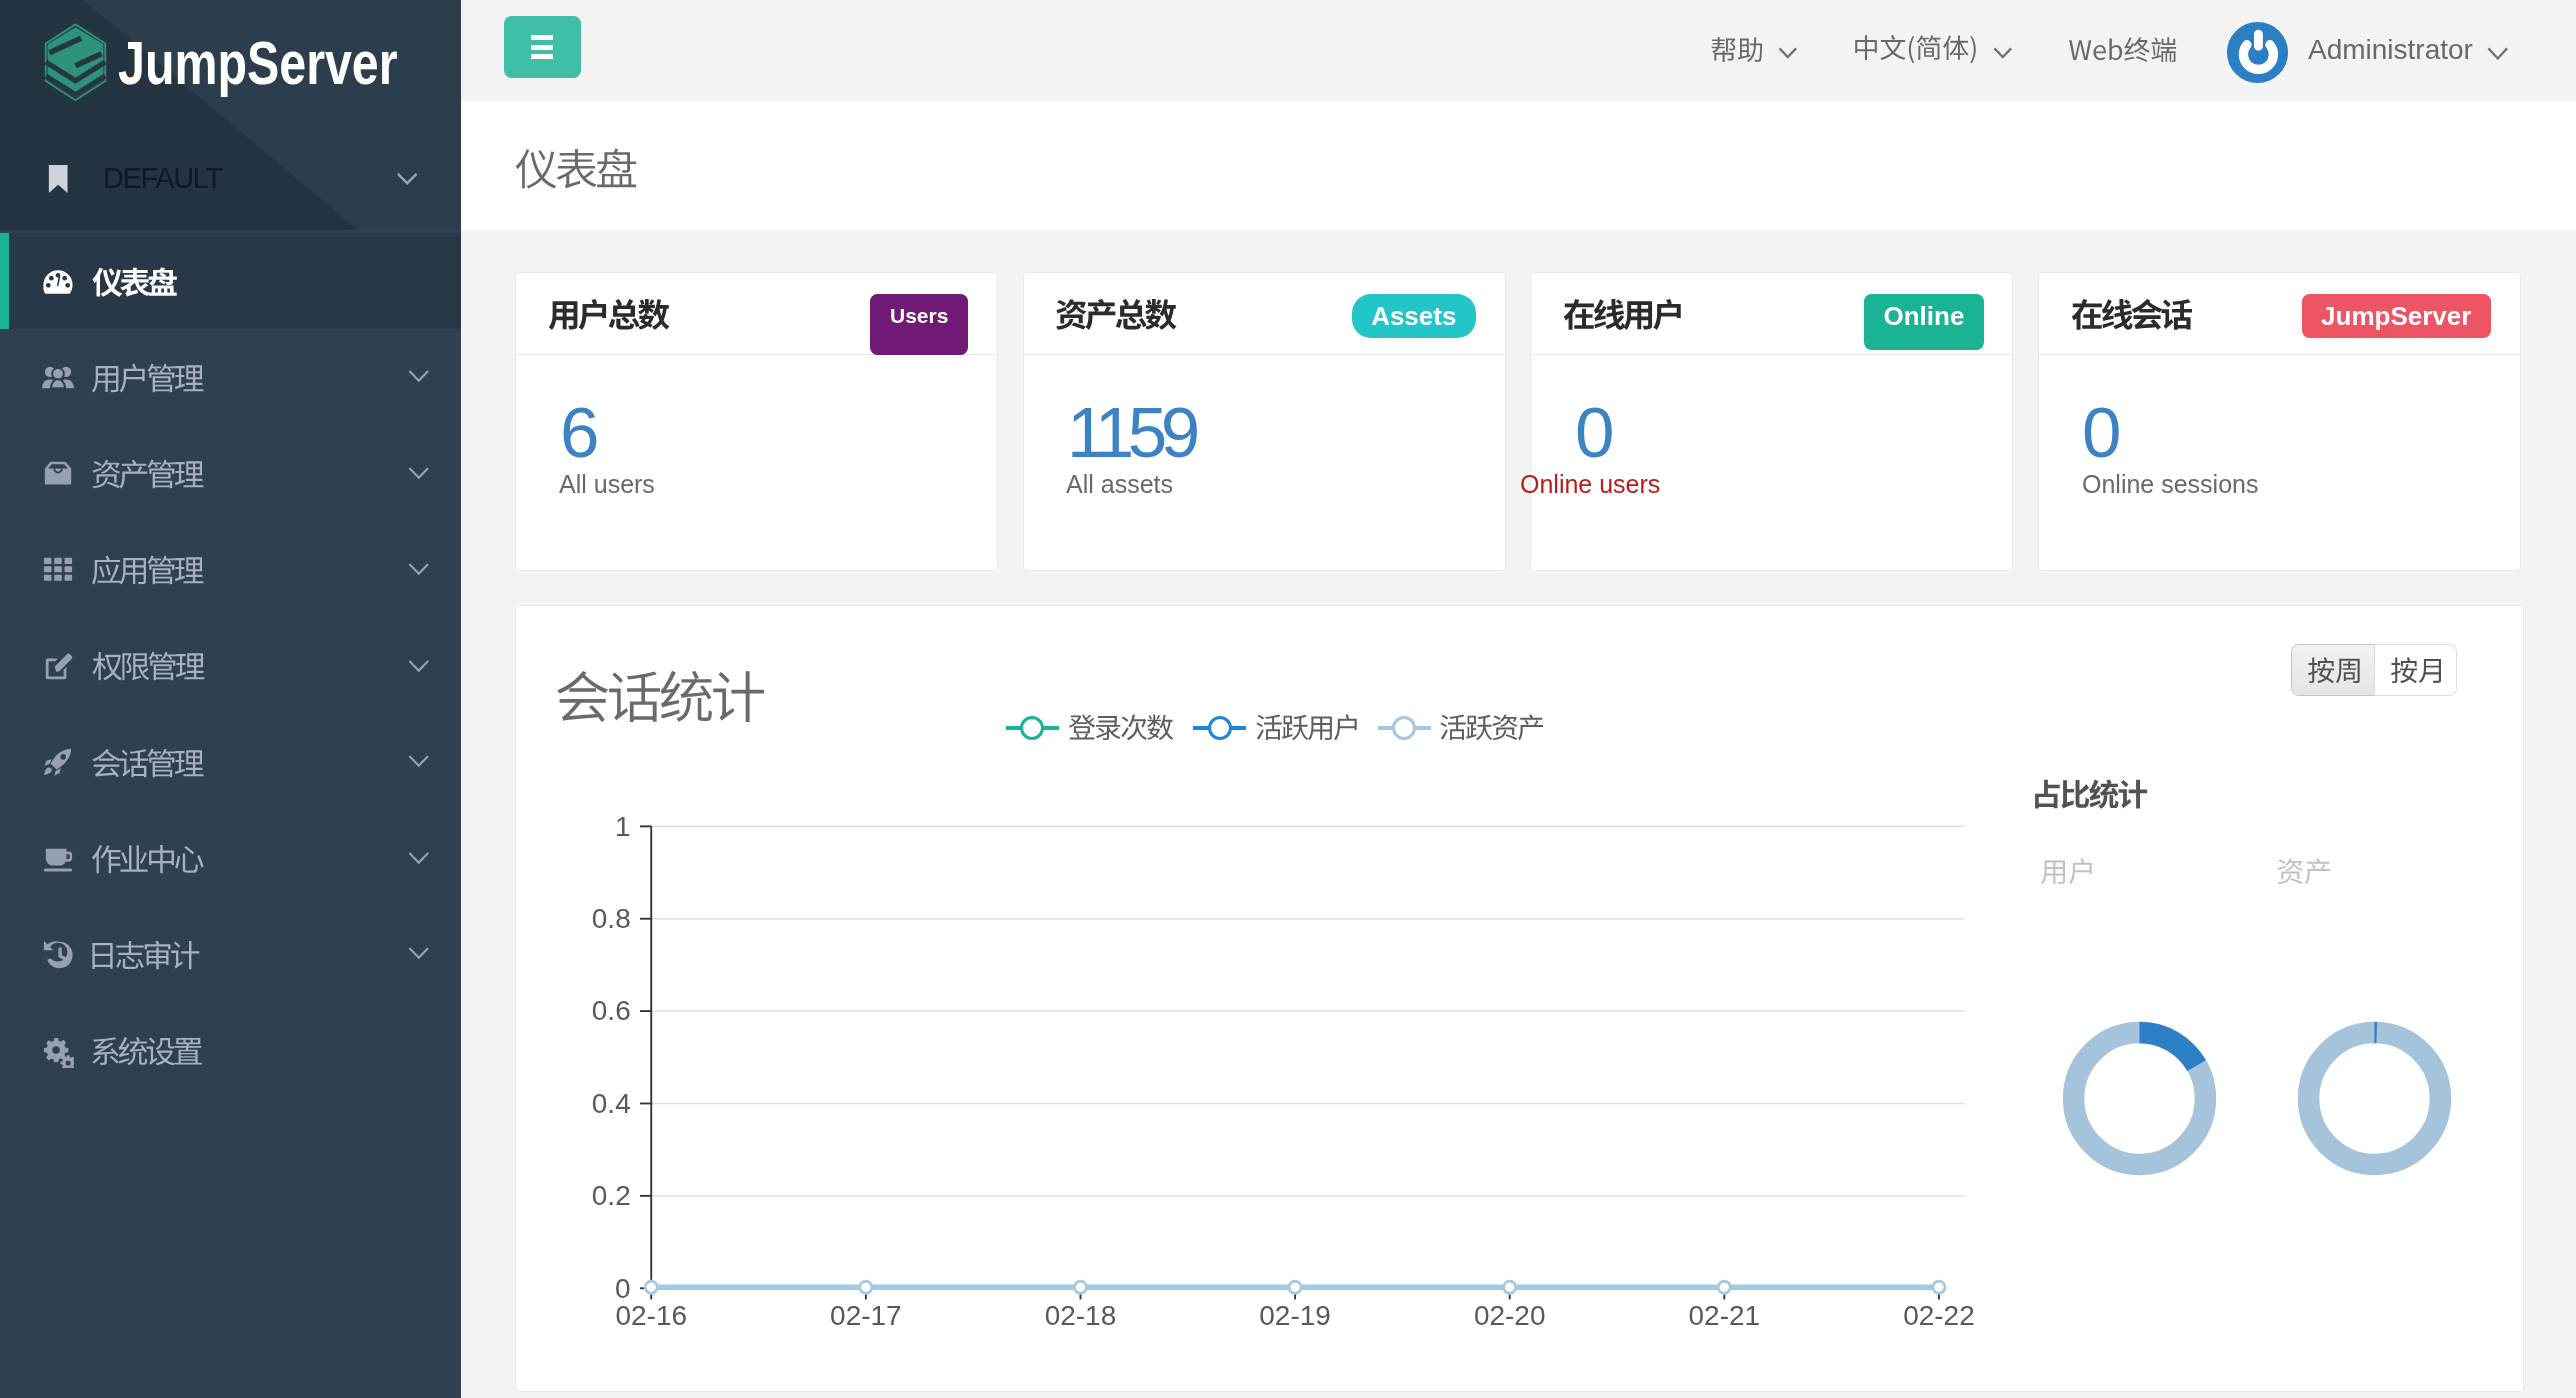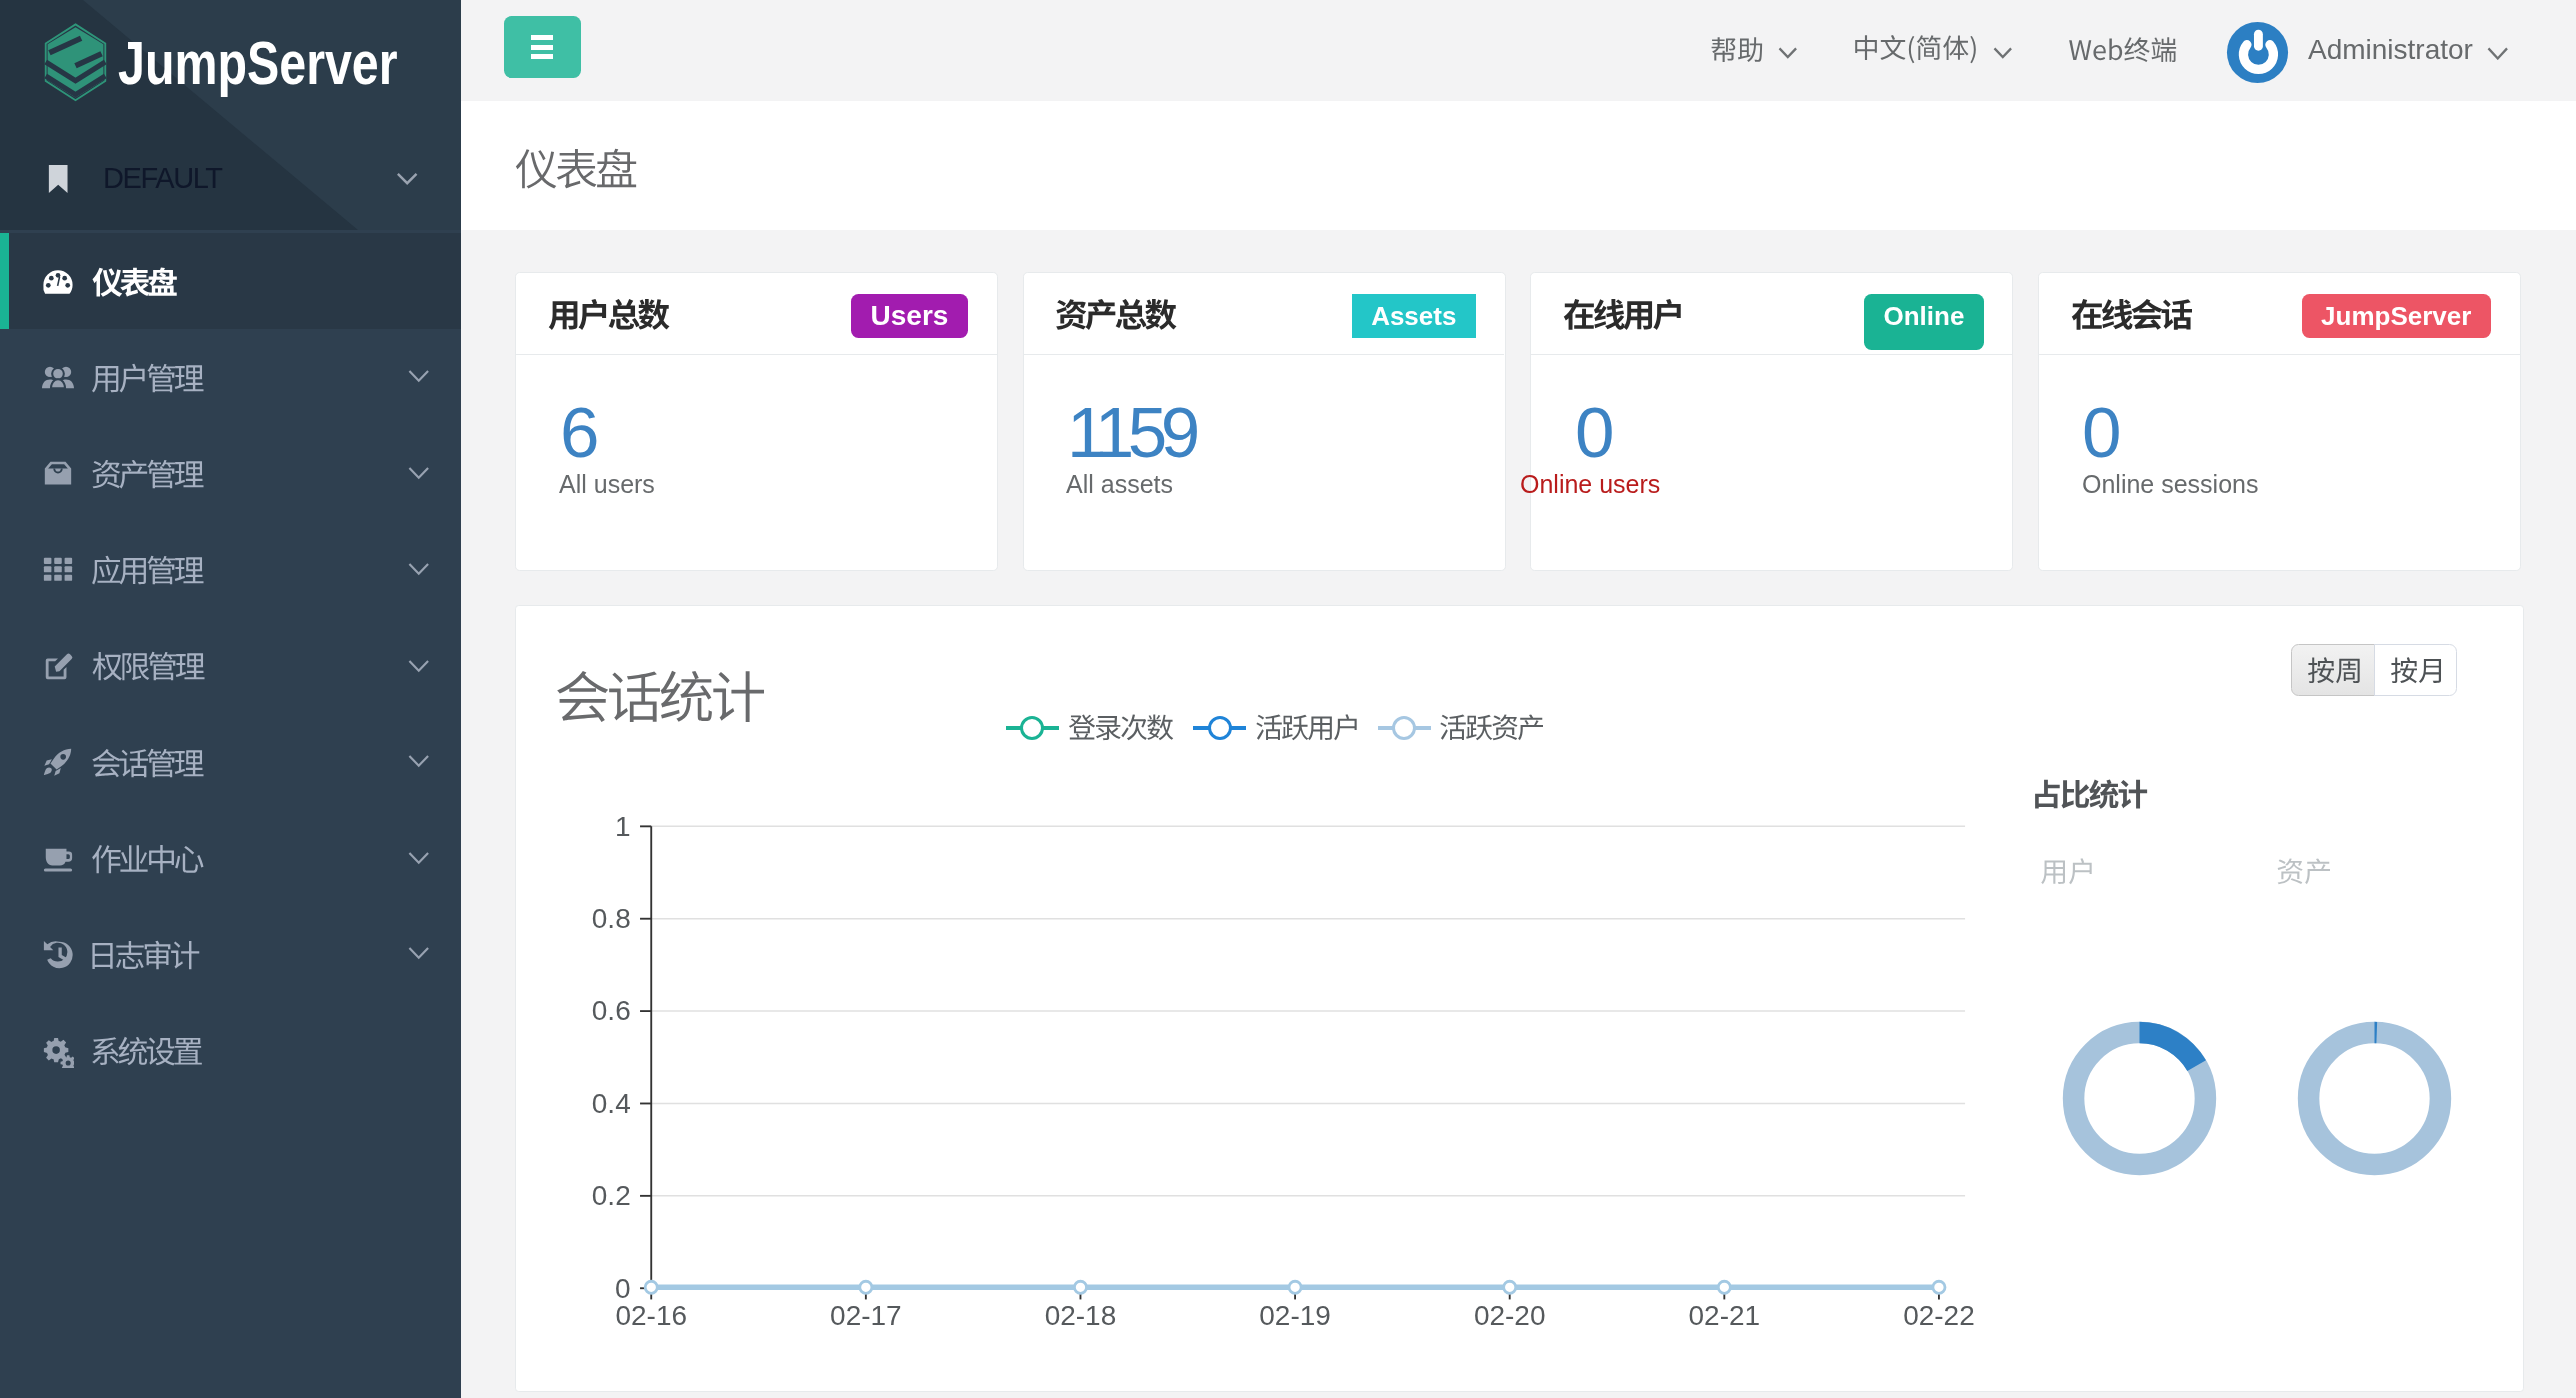--- a/index.html
+++ b/index.html
@@ -238,34 +238,34 @@
     <div class="abs" style="left:515px;top:272px;width:483px;height:299px;background:#fff;border:0.9px solid #e7eaec;border-radius:4.7px"></div>
     <div class="abs" style="left:516px;top:354px;width:481px;height:0.9px;background:#e7eaec"></div>
     <svg style="position:absolute;left:548px;top:294px;overflow:visible;" width="123" height="46" viewBox="0 0 132 49">
       <g transform="translate(0 35.00) scale(0.035000 -0.035000)" fill="#2b2b2b">
         <path d="M142 783V424C142 283 133 104 23 -17C50 -32 99 -73 118 -95C190 -17 227 93 244 203H450V-77H571V203H782V53C782 35 775 29 757 29C738 29 672 28 615 31C631 0 650 -52 654 -84C745 -85 806 -82 847 -63C888 -45 902 -12 902 52V783ZM260 668H450V552H260ZM782 668V552H571V668ZM260 440H450V316H257C259 354 260 390 260 423ZM782 440V316H571V440Z"></path>
         <path transform="translate(914.3 0)" d="M270 587H744V430H270V472ZM419 825C436 787 456 736 468 699H144V472C144 326 134 118 26 -24C55 -37 109 -75 132 -97C217 14 251 175 264 318H744V266H867V699H536L596 716C584 755 561 812 539 855Z"></path>
         <path transform="translate(1828.6 0)" d="M744 213C801 143 858 47 876 -17L977 42C956 108 896 198 837 266ZM266 250V65C266 -46 304 -80 452 -80C482 -80 615 -80 647 -80C760 -80 796 -49 811 76C777 83 724 101 698 119C692 42 683 29 637 29C602 29 491 29 464 29C404 29 394 34 394 66V250ZM113 237C99 156 69 64 31 13L143 -38C186 28 216 128 228 216ZM298 544H704V418H298ZM167 656V306H489L419 250C479 209 550 143 585 96L672 173C640 212 579 267 520 306H840V656H699L785 800L660 852C639 792 604 715 569 656H383L440 683C424 732 380 799 338 849L235 800C268 757 302 700 320 656Z"></path>
         <path transform="translate(2742.9 0)" d="M424 838C408 800 380 745 358 710L434 676C460 707 492 753 525 798ZM374 238C356 203 332 172 305 145L223 185L253 238ZM80 147C126 129 175 105 223 80C166 45 99 19 26 3C46 -18 69 -60 80 -87C170 -62 251 -26 319 25C348 7 374 -11 395 -27L466 51C446 65 421 80 395 96C446 154 485 226 510 315L445 339L427 335H301L317 374L211 393C204 374 196 355 187 335H60V238H137C118 204 98 173 80 147ZM67 797C91 758 115 706 122 672H43V578H191C145 529 81 485 22 461C44 439 70 400 84 373C134 401 187 442 233 488V399H344V507C382 477 421 444 443 423L506 506C488 519 433 552 387 578H534V672H344V850H233V672H130L213 708C205 744 179 795 153 833ZM612 847C590 667 545 496 465 392C489 375 534 336 551 316C570 343 588 373 604 406C623 330 646 259 675 196C623 112 550 49 449 3C469 -20 501 -70 511 -94C605 -46 678 14 734 89C779 20 835 -38 904 -81C921 -51 956 -8 982 13C906 55 846 118 799 196C847 295 877 413 896 554H959V665H691C703 719 714 774 722 831ZM784 554C774 469 759 393 736 327C709 397 689 473 675 554Z"></path>
       </g>
     </svg>
-    <div class="abs" style="right:1608px;top:294px;height:44px;border-radius:7.5px;background:#a21caf;color:#fff;font-weight:bold;font-size:28px;line-height:44px;padding:0 19.6px">Users</div>
+    <div class="abs" style="right:1608px;top:294px;height:61px;border-radius:7.5px;background:#701a75;color:#fff;font-weight:bold;font-size:21px;line-height:44px;padding:0 19.6px">Users</div>
     <div class="abs" style="left:560px;top:397px;font-size:71px;line-height:71px;letter-spacing:-6.5px;color:#3d83c3">6</div>
     <div class="abs" style="left:559px;top:470px;font-size:25px;line-height:28px;color:#676a6c">All users</div>
     <div class="abs" style="left:1023px;top:272px;width:483px;height:299px;background:#fff;border:0.9px solid #e7eaec;border-radius:4.7px"></div>
     <div class="abs" style="left:1023px;top:354px;width:481px;height:0.9px;background:#e7eaec"></div>
     <svg style="position:absolute;left:1055px;top:294px;overflow:visible;" width="123" height="46" viewBox="0 0 132 49">
       <g transform="translate(0 35.00) scale(0.035000 -0.035000)" fill="#2b2b2b">
         <path d="M71 744C141 715 231 667 274 633L336 723C290 757 198 800 131 824ZM43 516 79 406C161 435 264 471 358 506L338 608C230 572 118 537 43 516ZM164 374V99H282V266H726V110H850V374ZM444 240C414 115 352 44 33 9C53 -16 78 -63 86 -92C438 -42 526 64 562 240ZM506 49C626 14 792 -47 873 -86L947 9C859 48 690 104 576 133ZM464 842C441 771 394 691 315 632C341 618 381 582 398 557C441 593 476 633 504 675H582C555 587 499 508 332 461C355 442 383 401 394 375C526 417 603 478 649 551C706 473 787 416 889 385C904 415 935 457 959 479C838 504 743 565 693 647L701 675H797C788 648 778 623 769 603L875 576C897 621 925 687 945 747L857 768L838 764H552C561 784 569 804 576 825Z"></path>
         <path transform="translate(914.3 0)" d="M403 824C419 801 435 773 448 746H102V632H332L246 595C272 558 301 510 317 472H111V333C111 231 103 87 24 -16C51 -31 105 -78 125 -102C218 17 237 205 237 331V355H936V472H724L807 589L672 631C656 583 626 518 599 472H367L436 503C421 540 388 592 357 632H915V746H590C577 778 552 822 527 854Z"></path>
         <path transform="translate(1828.6 0)" d="M744 213C801 143 858 47 876 -17L977 42C956 108 896 198 837 266ZM266 250V65C266 -46 304 -80 452 -80C482 -80 615 -80 647 -80C760 -80 796 -49 811 76C777 83 724 101 698 119C692 42 683 29 637 29C602 29 491 29 464 29C404 29 394 34 394 66V250ZM113 237C99 156 69 64 31 13L143 -38C186 28 216 128 228 216ZM298 544H704V418H298ZM167 656V306H489L419 250C479 209 550 143 585 96L672 173C640 212 579 267 520 306H840V656H699L785 800L660 852C639 792 604 715 569 656H383L440 683C424 732 380 799 338 849L235 800C268 757 302 700 320 656Z"></path>
         <path transform="translate(2742.9 0)" d="M424 838C408 800 380 745 358 710L434 676C460 707 492 753 525 798ZM374 238C356 203 332 172 305 145L223 185L253 238ZM80 147C126 129 175 105 223 80C166 45 99 19 26 3C46 -18 69 -60 80 -87C170 -62 251 -26 319 25C348 7 374 -11 395 -27L466 51C446 65 421 80 395 96C446 154 485 226 510 315L445 339L427 335H301L317 374L211 393C204 374 196 355 187 335H60V238H137C118 204 98 173 80 147ZM67 797C91 758 115 706 122 672H43V578H191C145 529 81 485 22 461C44 439 70 400 84 373C134 401 187 442 233 488V399H344V507C382 477 421 444 443 423L506 506C488 519 433 552 387 578H534V672H344V850H233V672H130L213 708C205 744 179 795 153 833ZM612 847C590 667 545 496 465 392C489 375 534 336 551 316C570 343 588 373 604 406C623 330 646 259 675 196C623 112 550 49 449 3C469 -20 501 -70 511 -94C605 -46 678 14 734 89C779 20 835 -38 904 -81C921 -51 956 -8 982 13C906 55 846 118 799 196C847 295 877 413 896 554H959V665H691C703 719 714 774 722 831ZM784 554C774 469 759 393 736 327C709 397 689 473 675 554Z"></path>
       </g>
     </svg>
-    <div class="abs" style="right:1100px;top:294px;height:44px;border-radius:0;background:#23c6c8;color:#fff;font-weight:bold;font-size:26px;line-height:44px;padding:0 19.6px">Assets</div>
+    <div class="abs" style="right:1100px;top:294px;height:44px;border-radius:19px;background:#23c6c8;color:#fff;font-weight:bold;font-size:26px;line-height:44px;padding:0 19.6px">Assets</div>
     <div class="abs" style="left:1067px;top:397px;font-size:71px;line-height:71px;letter-spacing:-6.5px;color:#3d83c3">1159</div>
     <div class="abs" style="left:1066px;top:470px;font-size:25px;line-height:28px;color:#676a6c">All assets</div>
     <div class="abs" style="left:1530px;top:272px;width:483px;height:299px;background:#fff;border:0.9px solid #e7eaec;border-radius:4.7px"></div>
     <div class="abs" style="left:1531px;top:354px;width:481px;height:0.9px;background:#e7eaec"></div>
     <svg style="position:absolute;left:1563px;top:294px;overflow:visible;" width="123" height="46" viewBox="0 0 132 49">
       <g transform="translate(0 35.00) scale(0.035000 -0.035000)" fill="#2b2b2b">
         <path d="M371 850C359 804 344 757 326 711H55V596H273C212 480 129 375 23 306C42 277 69 224 82 191C114 213 143 236 171 262V-88H292V398C337 459 376 526 409 596H947V711H458C472 747 485 784 496 820ZM585 553V387H381V276H585V47H343V-64H944V47H706V276H906V387H706V553Z"></path>
         <path transform="translate(914.3 0)" d="M48 71 72 -43C170 -10 292 33 407 74L388 173C263 133 132 93 48 71ZM707 778C748 750 803 709 831 683L903 753C874 778 817 817 777 840ZM74 413C90 421 114 427 202 438C169 391 140 355 124 339C93 302 70 280 44 274C57 245 75 191 81 169C107 184 148 196 392 243C390 267 392 313 395 343L237 317C306 398 372 492 426 586L329 647C311 611 291 575 270 541L185 535C241 611 296 705 335 794L223 848C187 734 118 613 96 582C74 550 57 530 36 524C49 493 68 436 74 413ZM862 351C832 303 794 260 750 221C741 260 732 304 724 351L955 394L935 498L710 457L701 551L929 587L909 692L694 659C691 723 690 788 691 853H571C571 783 573 711 577 641L432 619L451 511L584 532L594 436L410 403L430 296L608 329C619 262 633 200 649 145C567 93 473 53 375 24C402 -4 432 -45 447 -76C533 -45 615 -7 689 40C728 -40 779 -89 843 -89C923 -89 955 -57 974 67C948 80 913 105 890 133C885 52 876 27 857 27C832 27 807 57 786 109C855 166 915 231 963 306Z"></path>
         <path transform="translate(1828.6 0)" d="M142 783V424C142 283 133 104 23 -17C50 -32 99 -73 118 -95C190 -17 227 93 244 203H450V-77H571V203H782V53C782 35 775 29 757 29C738 29 672 28 615 31C631 0 650 -52 654 -84C745 -85 806 -82 847 -63C888 -45 902 -12 902 52V783ZM260 668H450V552H260ZM782 668V552H571V668ZM260 440H450V316H257C259 354 260 390 260 423ZM782 440V316H571V440Z"></path>
         <path transform="translate(2742.9 0)" d="M270 587H744V430H270V472ZM419 825C436 787 456 736 468 699H144V472C144 326 134 118 26 -24C55 -37 109 -75 132 -97C217 14 251 175 264 318H744V266H867V699H536L596 716C584 755 561 812 539 855Z"></path>

